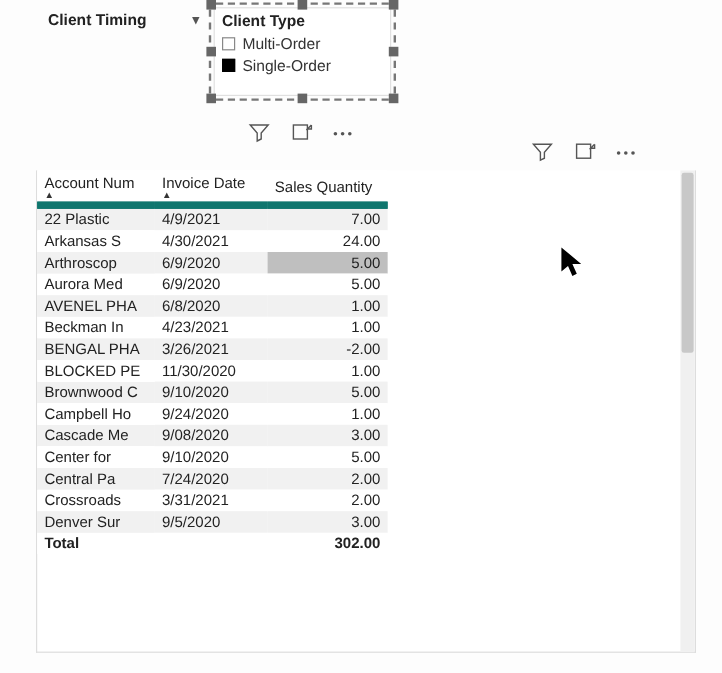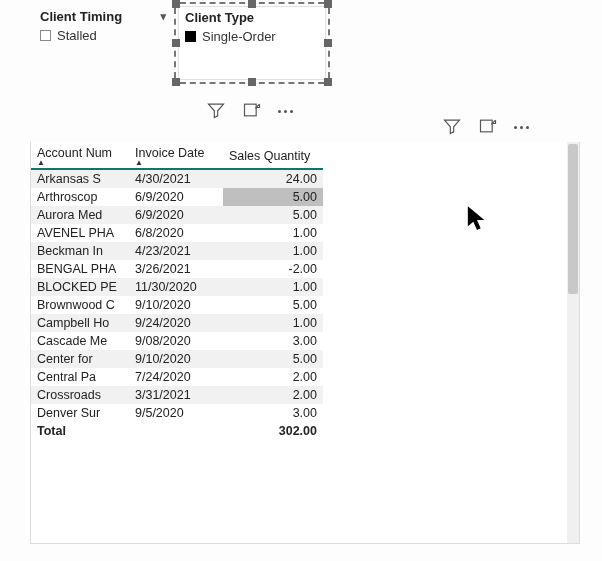--- a/index.html
+++ b/index.html
@@ -84,21 +84,21 @@
   .tbl-inner { position:relative; width:100%; height:100%; }
   table.data {
     border-collapse:collapse;
     width:292px;
     font-size:12.5px;
   }
   table.data th {
     text-align:left; font-weight:400; padding:4px 6px 2px 6px;
     background:#fff;
   }
-  table.data thead tr { border-bottom:2px solid #0f766e; }
+  table.data thead tr { border-bottom:6px solid #0f766e; }
   .sort { font-size:8px; color:#333; display:block; line-height:6px; }
   table.data td { padding:2px 6px; border:none; }
   table.data tbody tr:nth-child(odd){ background:#f1f1f1; }
   table.data tbody tr:nth-child(even){ background:#fff; }
   .col-acc { width:98px; white-space:nowrap; overflow:hidden; }
   .col-date{ width:94px; }
   .col-qty { width:100px; text-align:right; }
   td.col-qty { text-align:right; }
   th.col-qty { text-align:left; }
   tr.sel-row td.col-qty { background:#bfbfbf; }
@@ -124,29 +124,29 @@
 </head>
 <body>
 
 <div class="canvas">
 
   <div class="slicer slicer-timing">
     <div class="slicer-title">
       <span>Client Timing</span>
       <span class="chev">▾</span>
     </div>
-    <div class="slicer-item">
-      <span class="cb"></span>
-      <span>Stalled</span>
-    </div>
   </div>
 
   <div class="slicer slicer-type">
     <div class="slicer-title">
       <span>Client Type</span>
+    </div>
+    <div class="slicer-item">
+      <span class="cb"></span>
+      <span>Multi-Order</span>
     </div>
     <div class="slicer-item">
       <span class="cb filled"></span>
       <span>Single-Order</span>
     </div>
   </div>
 
   <div class="sel-wrap">
     <div class="edge h t"></div>
       <div class="edge h b"></div>
@@ -213,20 +213,25 @@
               <span>Invoice Date</span>
               <span class="sort">▲</span>
             </th>
             <th class="col-qty">
               <span>Sales Quantity</span>
             </th>
           </tr>
         </thead>
         <tbody>
             <tr>
+              <td class="col-acc">22 Plastic</td>
+              <td class="col-date">4/9/2021</td>
+              <td class="col-qty">7.00</td>
+            </tr>
+            <tr>
               <td class="col-acc">Arkansas S</td>
               <td class="col-date">4/30/2021</td>
               <td class="col-qty">24.00</td>
             </tr>
             <tr class="sel-row">
               <td class="col-acc">Arthroscop</td>
               <td class="col-date">6/9/2020</td>
               <td class="col-qty">5.00</td>
             </tr>
             <tr>

